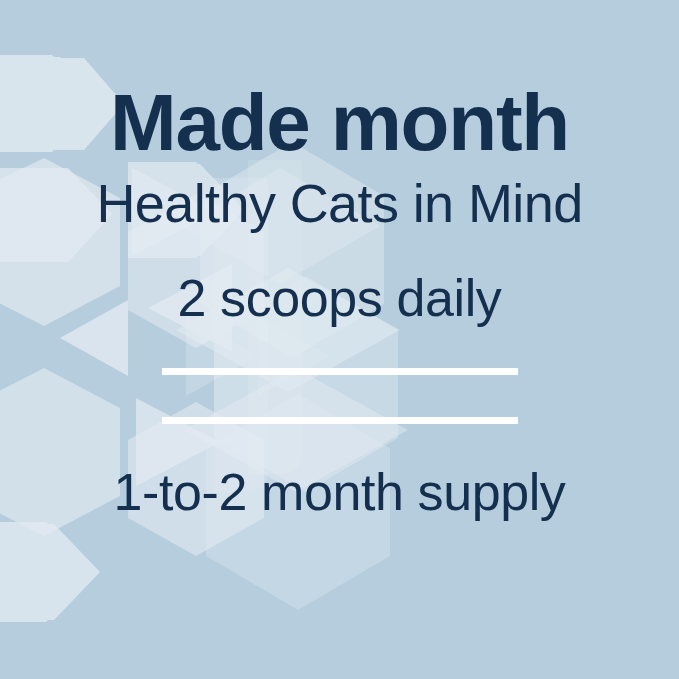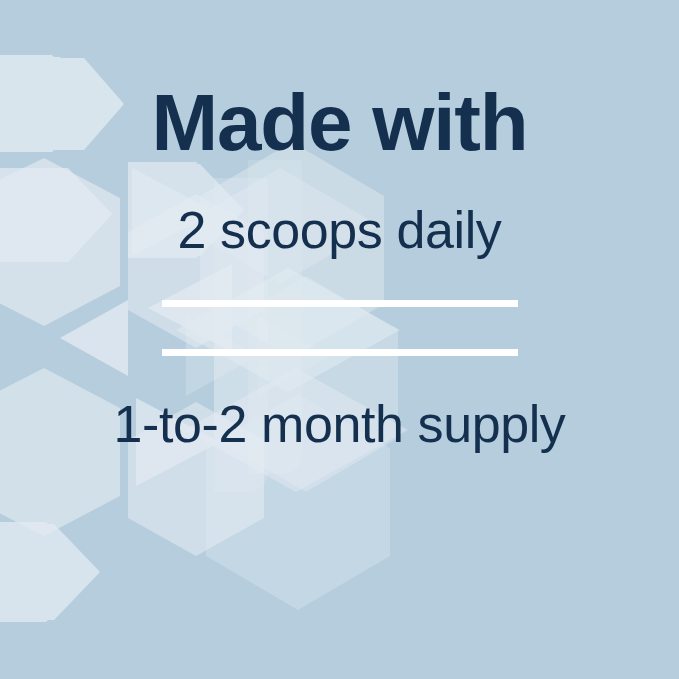--- a/index.html
+++ b/index.html
@@ -188,22 +188,23 @@
         <g opacity="0.22">
           <path d="M248 160 L300 160 Q302 160 302 182 L302 452 Q302 474 280 474 L248 474 Z"></path>
         </g>
 
       </g>
     </svg>
   </div>
 
   <div id="content">
 
-    <div class="headline">Made with</div>
-
+    <div class="headline">Made month</div>
+
+    <div class="subhead">Healthy Cats in Mind</div>
 
     <div class="fact fact-1">2 scoops daily</div>
 
     <div class="divider div-1"></div>
 
 
     <div class="divider div-2"></div>
 
     <div class="fact fact-3">1-to-2 month supply</div>
 

